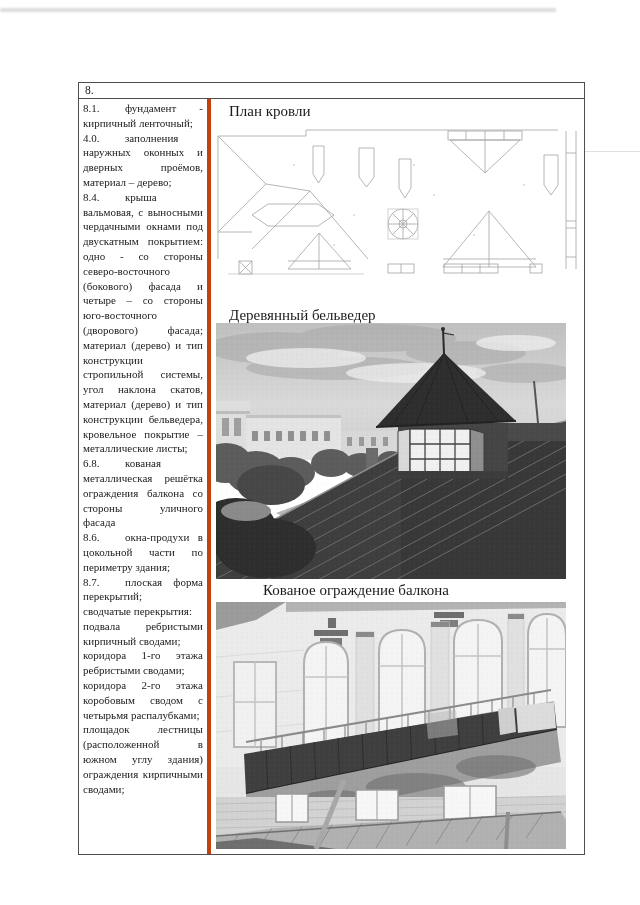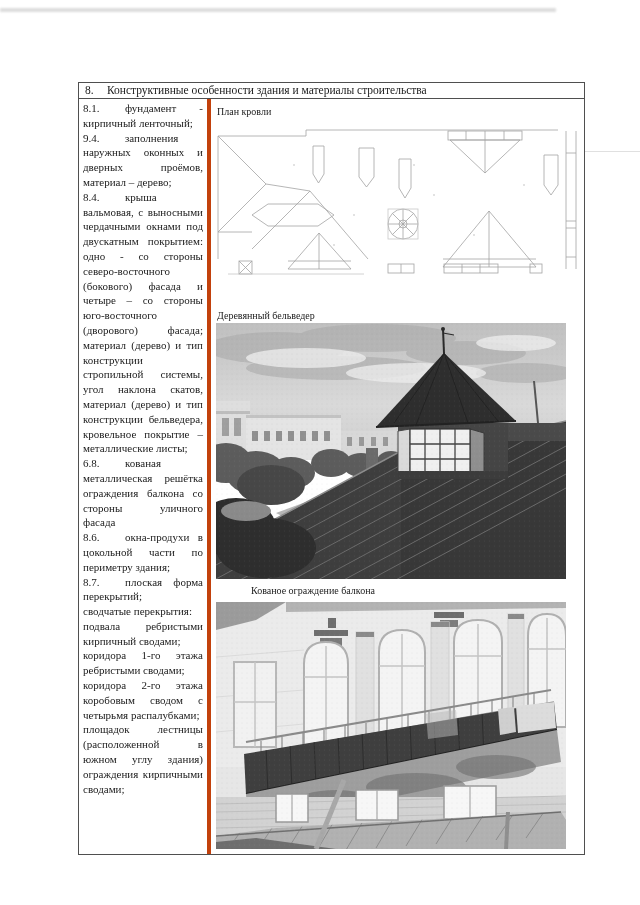--- a/index.html
+++ b/index.html
@@ -12,44 +12,43 @@
   .t-header{border-bottom:1px solid #4f4f4f;font-size:11.5px;line-height:13px;
             padding:1px 3px 1px 6px;display:flex;}
   .h-num{width:22px;flex:0 0 auto;}
   .t-body{display:flex;height:755px;}
   .col-left{width:120px;flex:0 0 auto;border-right:4px solid #c2410c;padding:2px 4px 0 4px;
             font-size:11px;line-height:14.8px;text-align:justify;overflow:hidden;
             hyphens:auto;-webkit-hyphens:auto;}
   .spec-item{margin:0;}
   .spec-item .num{display:inline-block;width:42px;}
   .col-right{position:relative;flex:1;overflow:hidden;}
-  .caption{position:absolute;left:6px;font-size:10px;line-height:13px;white-space:nowrap;}
+  .caption{position:absolute;left:18px;font-size:15px;line-height:13px;white-space:nowrap;}
   .cap-roof{top:6px;}
   .cap-belv{top:210px;}
   .cap-balc{top:485px;margin-left:34px;}
   .roofplan{position:absolute;left:3px;top:26px;}
   .photo1{position:absolute;left:5px;top:224px;}
   .photo2{position:absolute;left:5px;top:503px;}
 </style>
 </head>
 <body>
 
 <div class="page">
   <div class="scan-streak"></div>
   <div class="scan-line2"></div>
 
   <div class="doc-table">
     <div class="t-header">
       <span class="h-num">8.</span>
-      <span class="h-text">Конструктивные особенности здания и материалы строительства</span>
     </div>
     <div class="t-body">
       <div class="col-left" id="spec-list">
           <p class="spec-item"><span class="num">8.1.</span><span>фундамент - кирпичный ленточный;</span></p>
-          <p class="spec-item"><span class="num">9.4.</span><span>заполнения наружных оконных и дверных проёмов, материал – дерево;</span></p>
+          <p class="spec-item"><span class="num">4.0.</span><span>заполнения наружных оконных и дверных проёмов, материал – дерево;</span></p>
           <p class="spec-item"><span class="num">8.4.</span><span>крыша вальмовая, с выносными чердачными окнами под двускатным покрытием: одно - со стороны северо-восточного (бокового) фасада и четыре – со стороны юго-восточного (дворового) фасада; материал (дерево) и тип конструкции стропильной системы, угол наклона скатов, материал (дерево) и тип конструкции бельведера, кровельное покрытие – металлические листы;</span></p>
           <p class="spec-item"><span class="num">6.8.</span><span>кованая металлическая решётка ограждения балкона со стороны уличного фасада</span></p>
           <p class="spec-item"><span class="num">8.6.</span><span>окна-продухи в цокольной части по периметру здания;</span></p>
           <p class="spec-item"><span class="num">8.7.</span><span>плоская форма перекрытий;</span></p>
           <p class="spec-item"><span>сводчатые перекрытия:</span></p>
           <p class="spec-item"><span>подвала ребристыми кирпичный сводами;</span></p>
           <p class="spec-item"><span>коридора 1-го этажа ребристыми сводами;</span></p>
           <p class="spec-item"><span>коридора 2-го этажа коробовым сводом с четырьмя распалубками;</span></p>
           <p class="spec-item"><span>площадок лестницы (расположенной в южном углу здания) ограждения кирпичными сводами;</span></p>
         </div>

